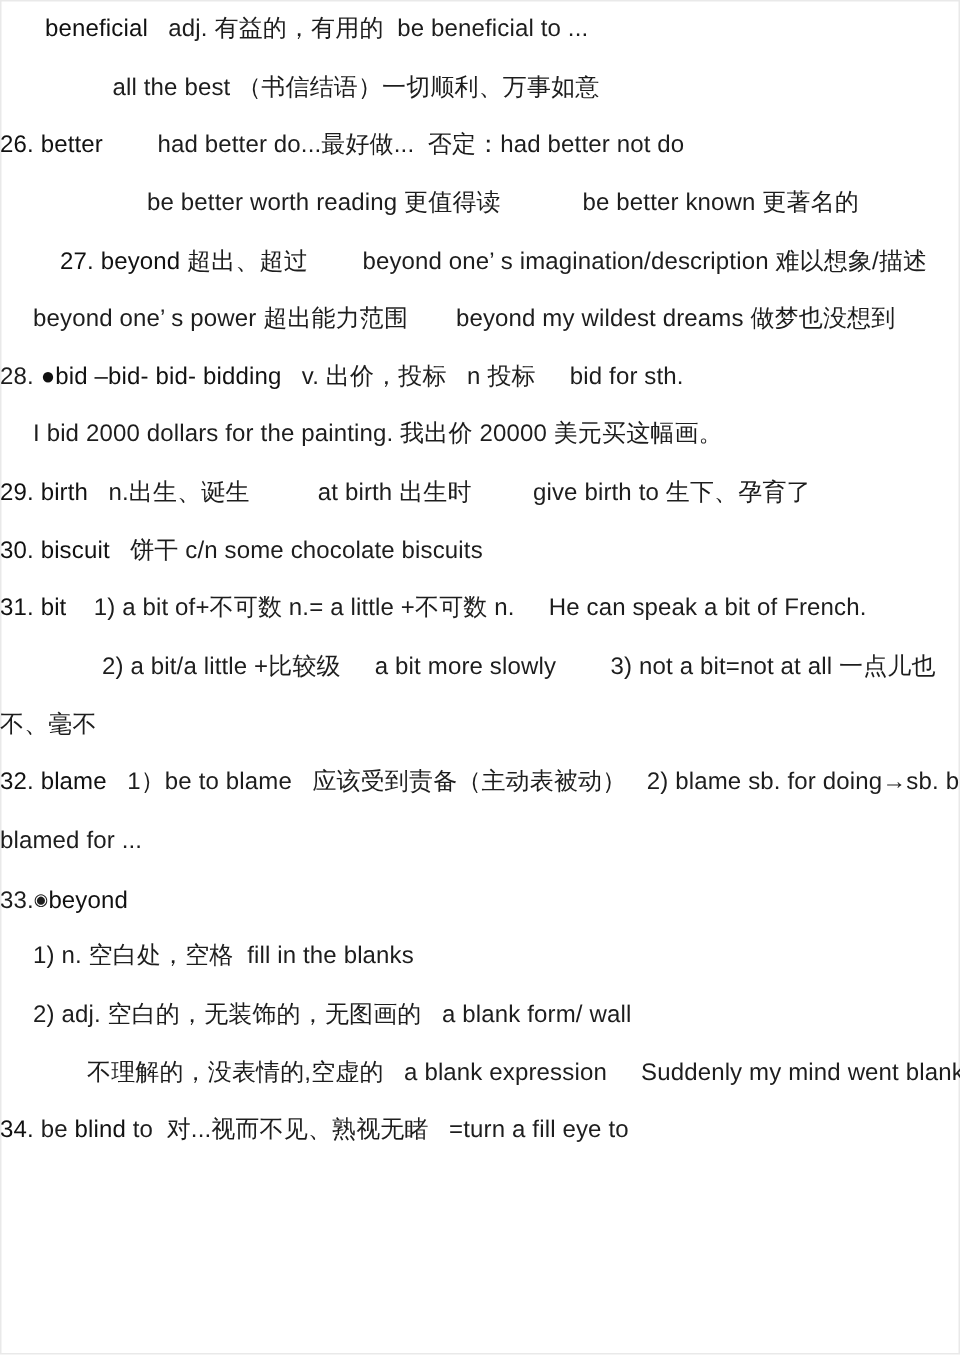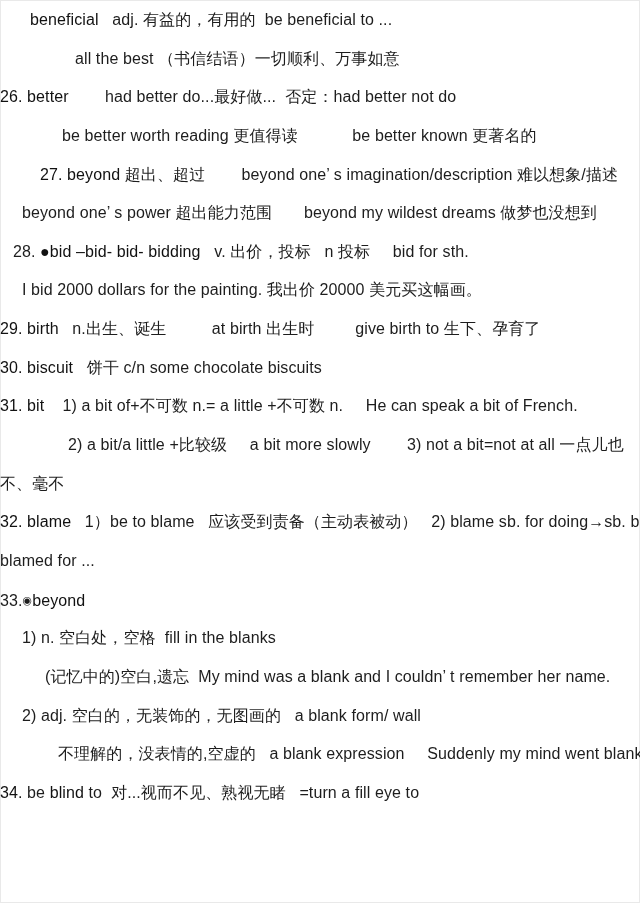--- a/index.html
+++ b/index.html
@@ -36,32 +36,31 @@
   }
 </style>
 </head>
 <body>
 
 <div class="page" style="--text-color: #1d1d1d; --bold-color: #111111; background: rgb(255, 255, 255);">
   <div class="doc">
       <div class="line" style="padding-left: 30px;"><span class="seg b">beneficial</span><span class="seg">   adj. 有益的，有用的  be beneficial to ...</span></div>
       <div class="line" style="padding-left: 75px;"><span class="seg">all the best （书信结语）一切顺利、万事如意</span></div>
       <div class="line" style="padding-left: 0px;"><span class="seg b">26. better</span><span class="seg">        had better do...最好做...  否定：had better not do</span></div>
-      <div class="line" style="padding-left: 62px;"><span class="seg">be better worth reading 更值得读            be better known 更著名的</span></div>
+      <div class="line" style="padding-left: 62px; margin-left: 36px;"><span class="seg">be better worth reading 更值得读            be better known 更著名的</span></div>
       <div class="line" style="padding-left: 0px; margin-left: 40px;"><span class="seg b">27. beyond</span><span class="seg"> 超出、超过        beyond one’ s imagination/description 难以想象/描述</span></div>
       <div class="line" style="padding-left: 22px;"><span class="seg">beyond one’ s power 超出能力范围       beyond my wildest dreams 做梦也没想到</span></div>
-      <div class="line" style="padding-left: 13px;"><span class="seg">28. </span><span class="seg b">●bid –bid- bid- bidding</span><span class="seg">   v. 出价，投标   n 投标     bid for sth.</span></div>
+      <div class="line" style="padding-left: 0px;"><span class="seg">28. </span><span class="seg b">●bid –bid- bid- bidding</span><span class="seg">   v. 出价，投标   n 投标     bid for sth.</span></div>
       <div class="line" style="padding-left: 22px;"><span class="seg">I bid 2000 dollars for the painting. 我出价 20000 美元买这幅画。</span></div>
       <div class="line" style="padding-left: 0px;"><span class="seg b">29. birth</span><span class="seg">   n.出生、诞生          at birth 出生时         give birth to 生下、孕育了</span></div>
       <div class="line" style="padding-left: 0px;"><span class="seg b">30. biscuit</span><span class="seg">   饼干 c/n some chocolate biscuits</span></div>
       <div class="line" style="padding-left: 0px;"><span class="seg b">31. bit</span><span class="seg">    1) a bit of+不可数 n.= a little +不可数 n.     He can speak a bit of French.</span></div>
       <div class="line" style="padding-left: 68px;"><span class="seg">2) a bit/a little +比较级     a bit more slowly        3) not a bit=not at all 一点儿也</span></div>
       <div class="line" style="padding-left: 0px;"><span class="seg">不、毫不</span></div>
       <div class="line" style="padding-left: 0px;"><span class="seg b">32. blame</span><span class="seg">   1）be to blame   应该受到责备（主动表被动）   2) blame sb. for doing→sb. be</span></div>
       <div class="line" style="padding-left: 0px;"><span class="seg">blamed for ...</span></div>
       <div class="line" style="padding-left: 0px;"><span class="seg">33.</span><span class="seg sym">◉</span><span class="seg b">beyond</span></div>
       <div class="line" style="padding-left: 22px;"><span class="seg">1) n. 空白处，空格  fill in the blanks</span></div>
-      <div class="line" style="padding-left: 45px;"><span class="seg">(记忆中的)空白,遗忘  My mind was a blank and I couldn’ t remember her name.</span></div>
       <div class="line" style="padding-left: 22px;"><span class="seg">2) adj. 空白的，无装饰的，无图画的   a blank form/ wall</span></div>
       <div class="line" style="padding-left: 58px;"><span class="seg">不理解的，没表情的,空虚的   a blank expression     Suddenly my mind went blank.</span></div>
       <div class="line" style="padding-left: 0px;"><span class="seg b">34.</span><span class="seg"> be </span><span class="seg b">blind</span><span class="seg"> to  对...视而不见、熟视无睹   =turn a fill eye to</span></div>
     </div>
 </div>
 
 </body></html>

